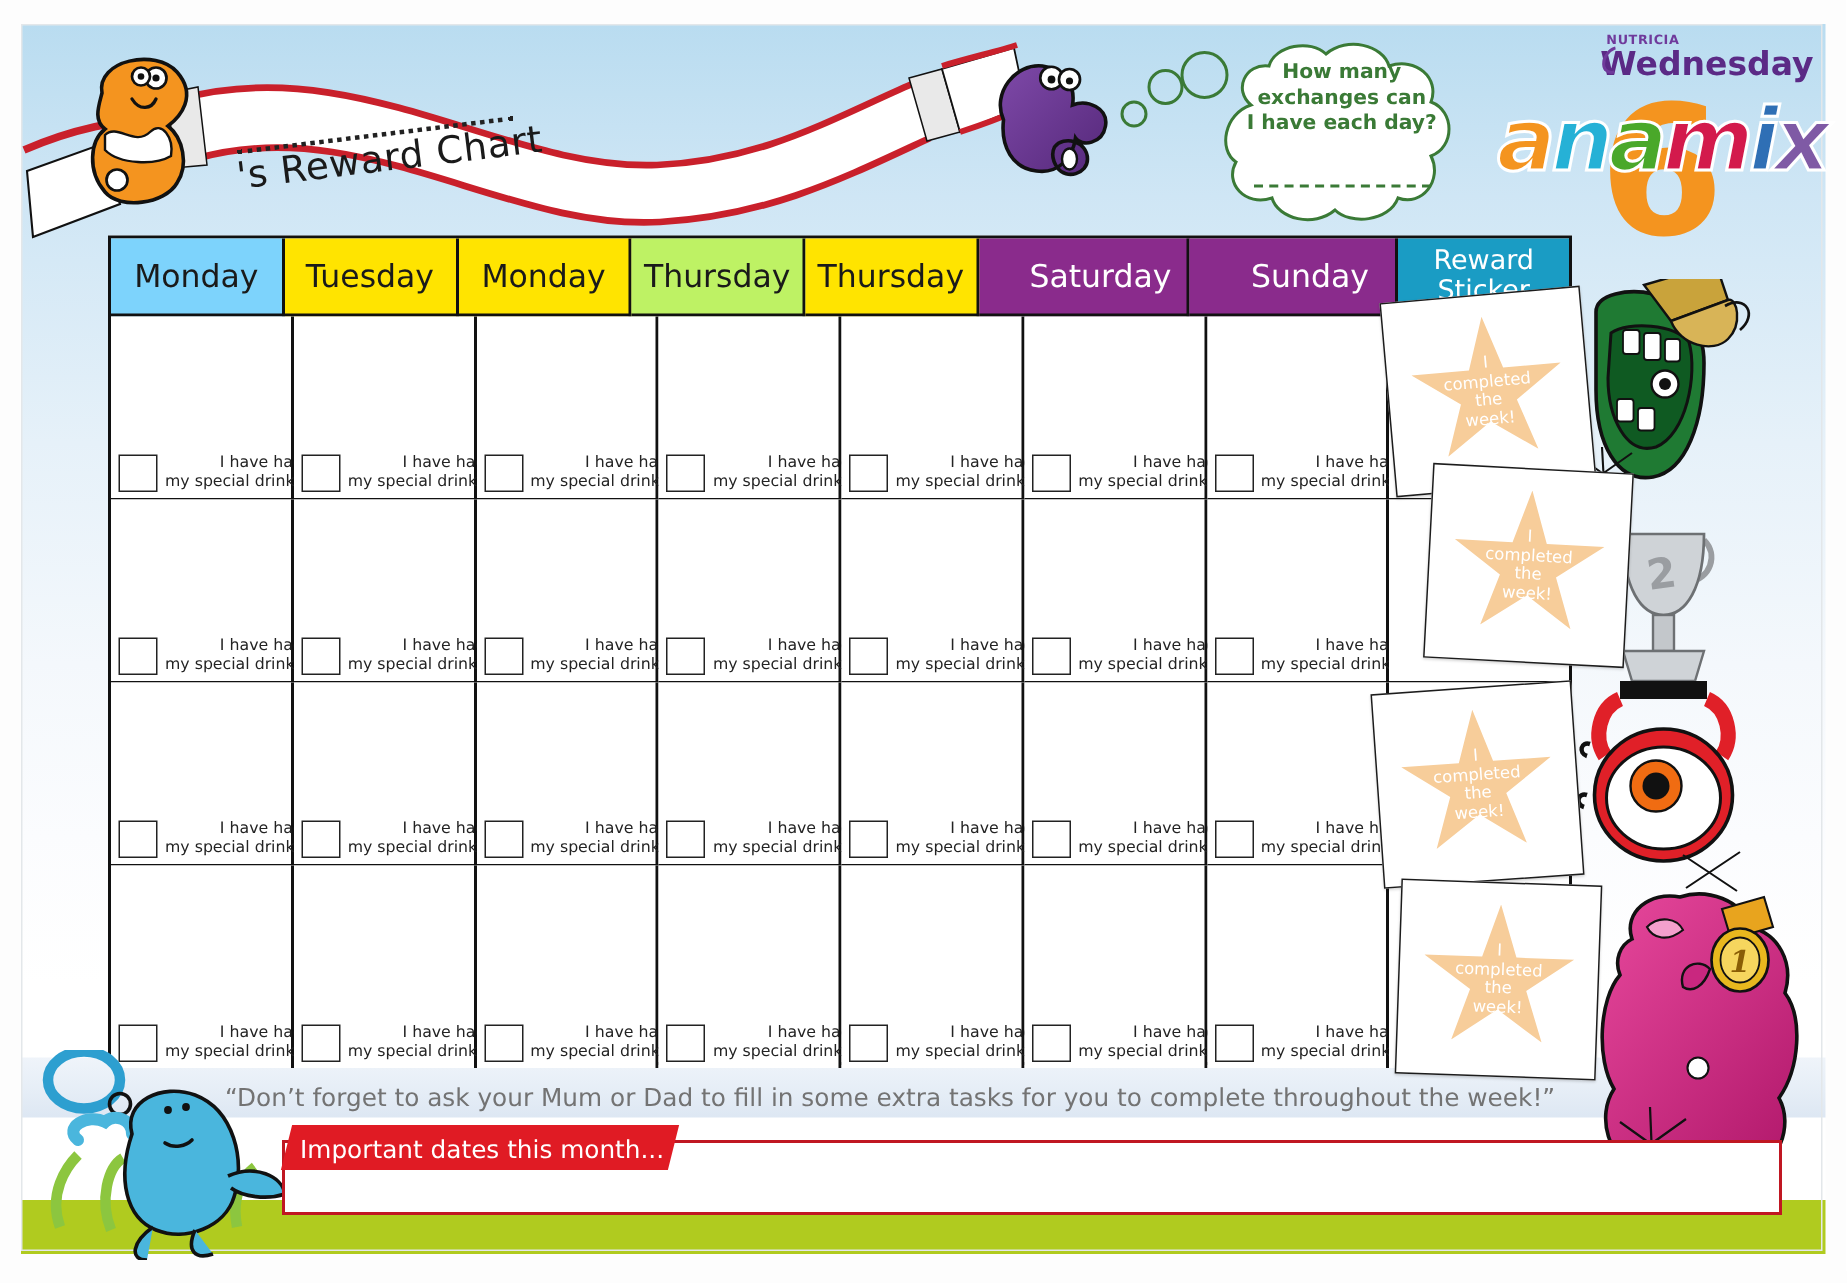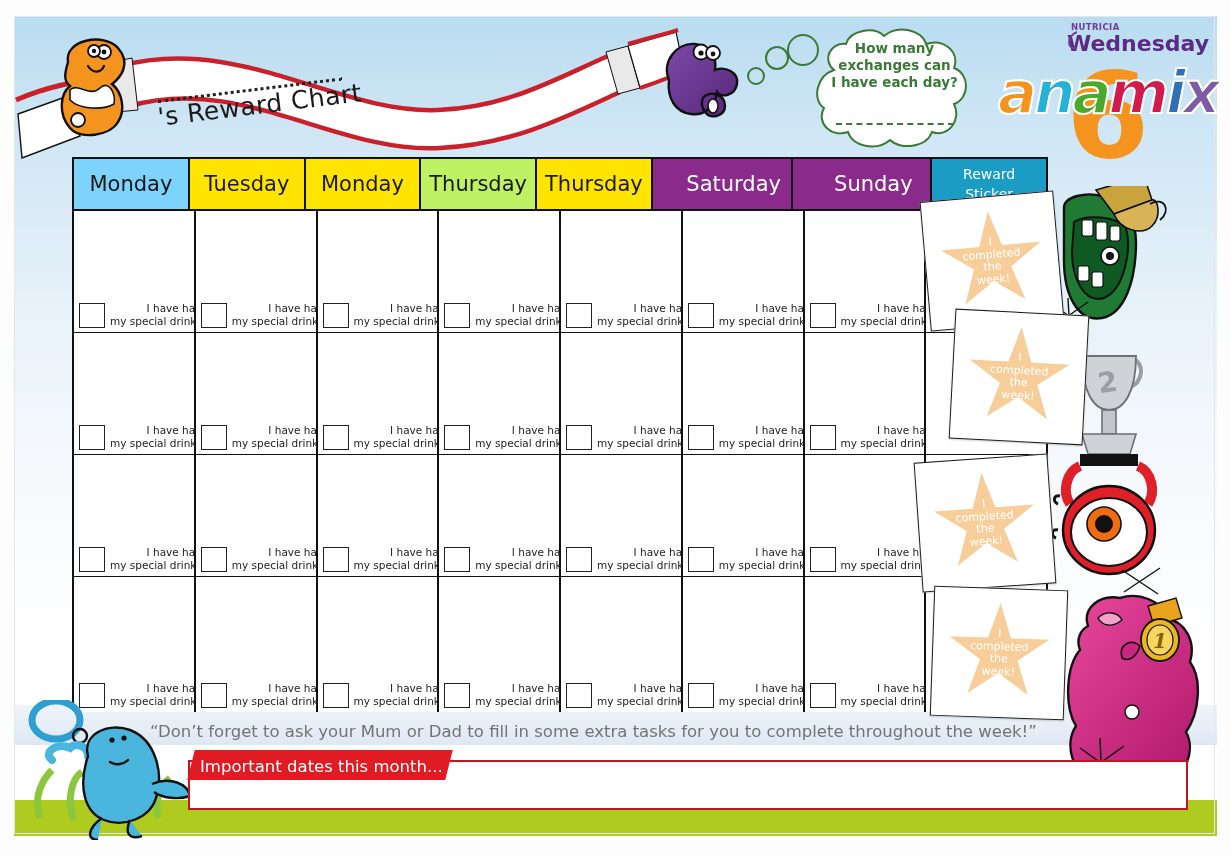--- a/index.html
+++ b/index.html
@@ -94,21 +94,21 @@
   }
   .hdr-row{display:flex;height:52px;}
   .hdr{
     flex:1 1 0;border-right:2px solid #111;border-bottom:2px solid #111;
     display:flex;align-items:center;justify-content:center;
     font-family:"DejaVu Sans", sans-serif;font-size:21px;color:#1a1a1a;
     box-sizing:border-box;line-height:21px;text-align:center;
   }
   .hdr:last-child{border-right:none;}
   .hdr.weekend{color:#ffffff;padding-left:24px;}
-  .hdr.reward{color:#ffffff;font-size:14px;line-height:20px;}
+  .hdr.reward{color:#ffffff;font-size:18px;line-height:20px;}
   .body-row{display:flex;height:122px;}
   .body-row:last-child{height:calc(553px - 52px - 366px);}
   .cell{
     flex:1 1 0;border-right:2px solid #111;border-bottom:1.5px solid #111;
     position:relative;box-sizing:border-box;background:#fff;
   }
   .cell:last-child{border-right:none;}
   .body-row:last-child .cell{border-bottom:none;}
   .cell-inner{
     position:absolute;left:5px;right:5px;bottom:4px;

